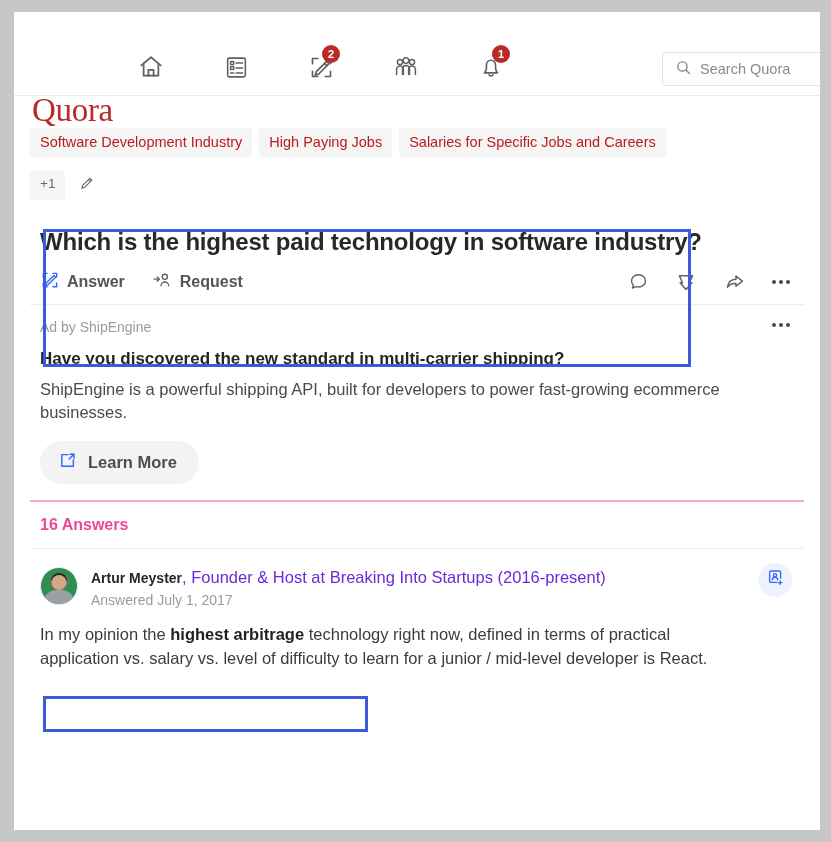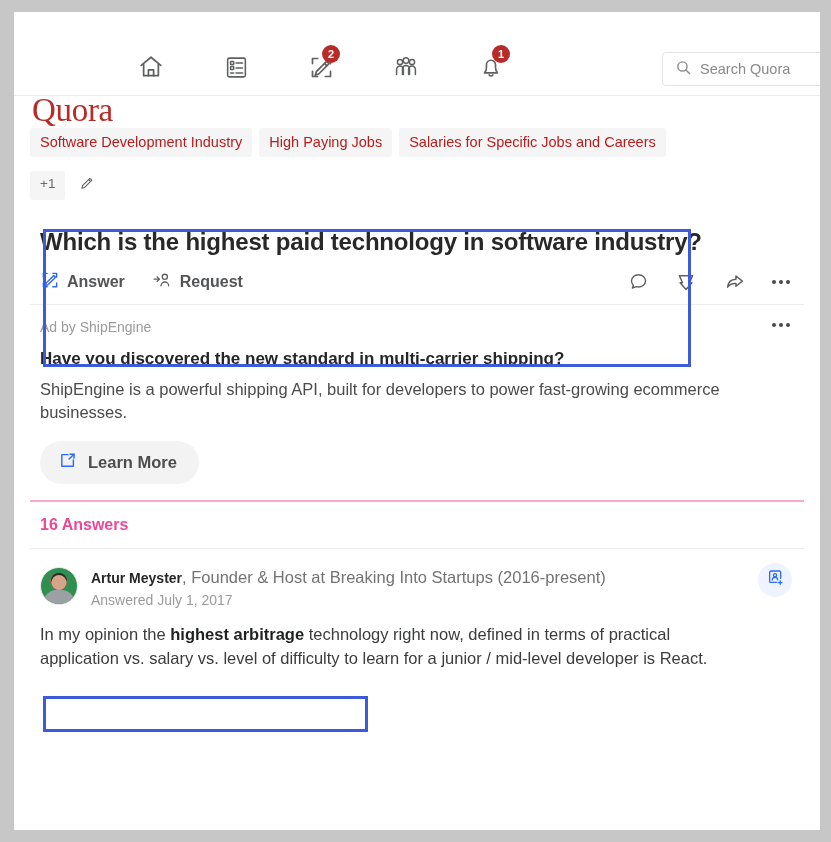--- a/index.html
+++ b/index.html
@@ -261,21 +261,21 @@
   .avatar .hair {
     position: absolute; left: 50%; top: 5px; transform: translateX(-50%);
     width: 16px; height: 8px; border-radius: 8px 8px 0 0; background: #2e2320;
   }
   .avatar .body {
     position: absolute; left: 50%; bottom: -3px; transform: translateX(-50%);
     width: 30px; height: 17px; border-radius: 12px 12px 0 0; background: #9aa0a4;
   }
   .author-line { padding-top: 1px; }
   .author-name { font-size: 14px; font-weight: bold; color: #262627; }
-  .author-cred { font-size: 16.5px; color: #737373; }
+  .author-cred { font-size: 16.5px; color: #6d28d9; }
   .answered-on {
     margin-top: 5px;
     font-size: 14px;
     color: #9b9b9b;
   }
   .follow-user-btn {
     position: absolute;
     right: 12px;
     top: 14px;
     width: 34px; height: 34px;

